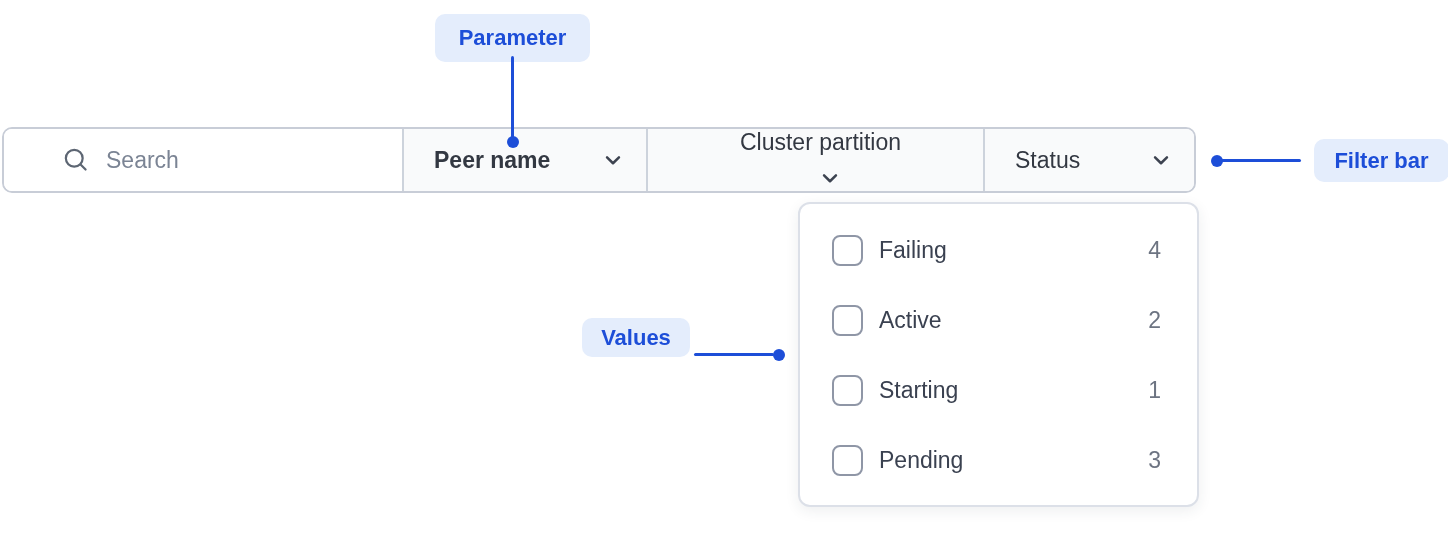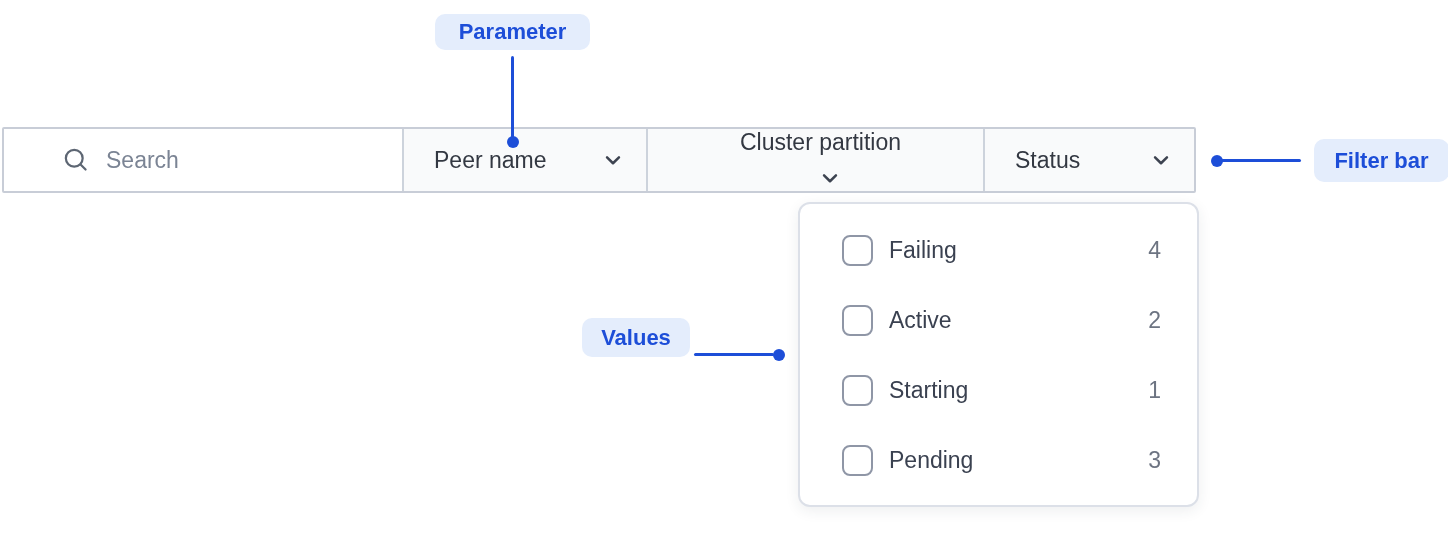--- a/index.html
+++ b/index.html
@@ -12,21 +12,21 @@
     background: #ffffff;
     overflow: hidden;
   }
 
   
   .filter-bar {
     position: absolute;
     left: 2px; top: 127px;
     width: 1194px; height: 66px;
     border: 2px solid #c8cdd7;
-    border-radius: 2px;
+    border-radius: 10px;
     background: #ffffff;
     display: flex;
     overflow: hidden;
   }
   .search-section {
     width: 398px;
     display: flex;
     align-items: center;
     gap: 16px;
     padding-left: 58px;
@@ -45,21 +45,21 @@
   .filter-btn {
     display: flex;
     align-items: center;
     justify-content: space-between;
     padding: 0 20px 0 30px;
     background: #f9fafb;
     border-left: 2px solid #cdd3dc;
     cursor: pointer;
   }
   .filter-btn .flabel { font-size: 23px; color: #333842; white-space: nowrap; }
-  .f-peer { width: 244px; }
+  .f-peer { width: 244px; font-weight: bold; }
   .f-cluster { width: 337px; flex-direction: column; }
   .f-status { flex: 1; gap: 8px; }
   .chevron-wrap { display: flex; align-items: center; flex: none; margin-left: 18px; }
 
   
   .dropdown-panel {
     position: absolute;
     left: 798px; top: 202px;
     width: 401px; height: 305px;
     background: #ffffff;
@@ -68,21 +68,20 @@
     box-shadow: 0 4px 14px rgba(40, 50, 70, 0.08);
     padding: 11px 0;
   }
   .option-row {
     height: 70px;
     display: flex;
     align-items: center;
     gap: 16px;
     padding: 0 36px 0 32px;
     cursor: pointer;
-    margin-left: 10px;
   }
   .checkbox {
     width: 31px; height: 31px;
     border: 2px solid #8f96a6;
     border-radius: 8px;
     background: #ffffff;
     flex: none;
   }
   .option-label { flex: 1; font-size: 23px; color: #3a4150; }
   .option-count { font-size: 23px; color: #6d7482; }
@@ -96,21 +95,21 @@
     background: #e4edfc;
     color: #1d4ed8;
     font-size: 22px;
     font-weight: 700;
     border-radius: 10px;
     white-space: nowrap;
   }
   .ann-line { position: absolute; background: #1d4ed8; border-radius: 2px; }
   .ann-dot { position: absolute; width: 12px; height: 12px; border-radius: 50%; background: #1d4ed8; }
 
-  .pill-parameter { left: 435px; top: 14px;  width: 155px; height: 36px; }
+  .pill-parameter { left: 435px; top: 14px;  width: 155px; height: 48px; }
   .line-parameter { left: 511px; top: 56px;  width: 3px;  height: 82px; }
   .dot-parameter  { left: 507px; top: 136px; }
 
   .pill-filterbar { left: 1306px; top: 139px; width: 135px; height: 43px; margin-left: 8px; }
   .line-filterbar { left: 1221px; top: 159px; width: 80px; height: 3px; }
   .dot-filterbar  { left: 1211px; top: 155px; }
 
   .pill-values    { left: 582px; top: 318px; width: 108px; height: 39px; }
   .line-values    { left: 694px; top: 353px; width: 80px; height: 3px; }
   .dot-values     { left: 773px; top: 349px; }

